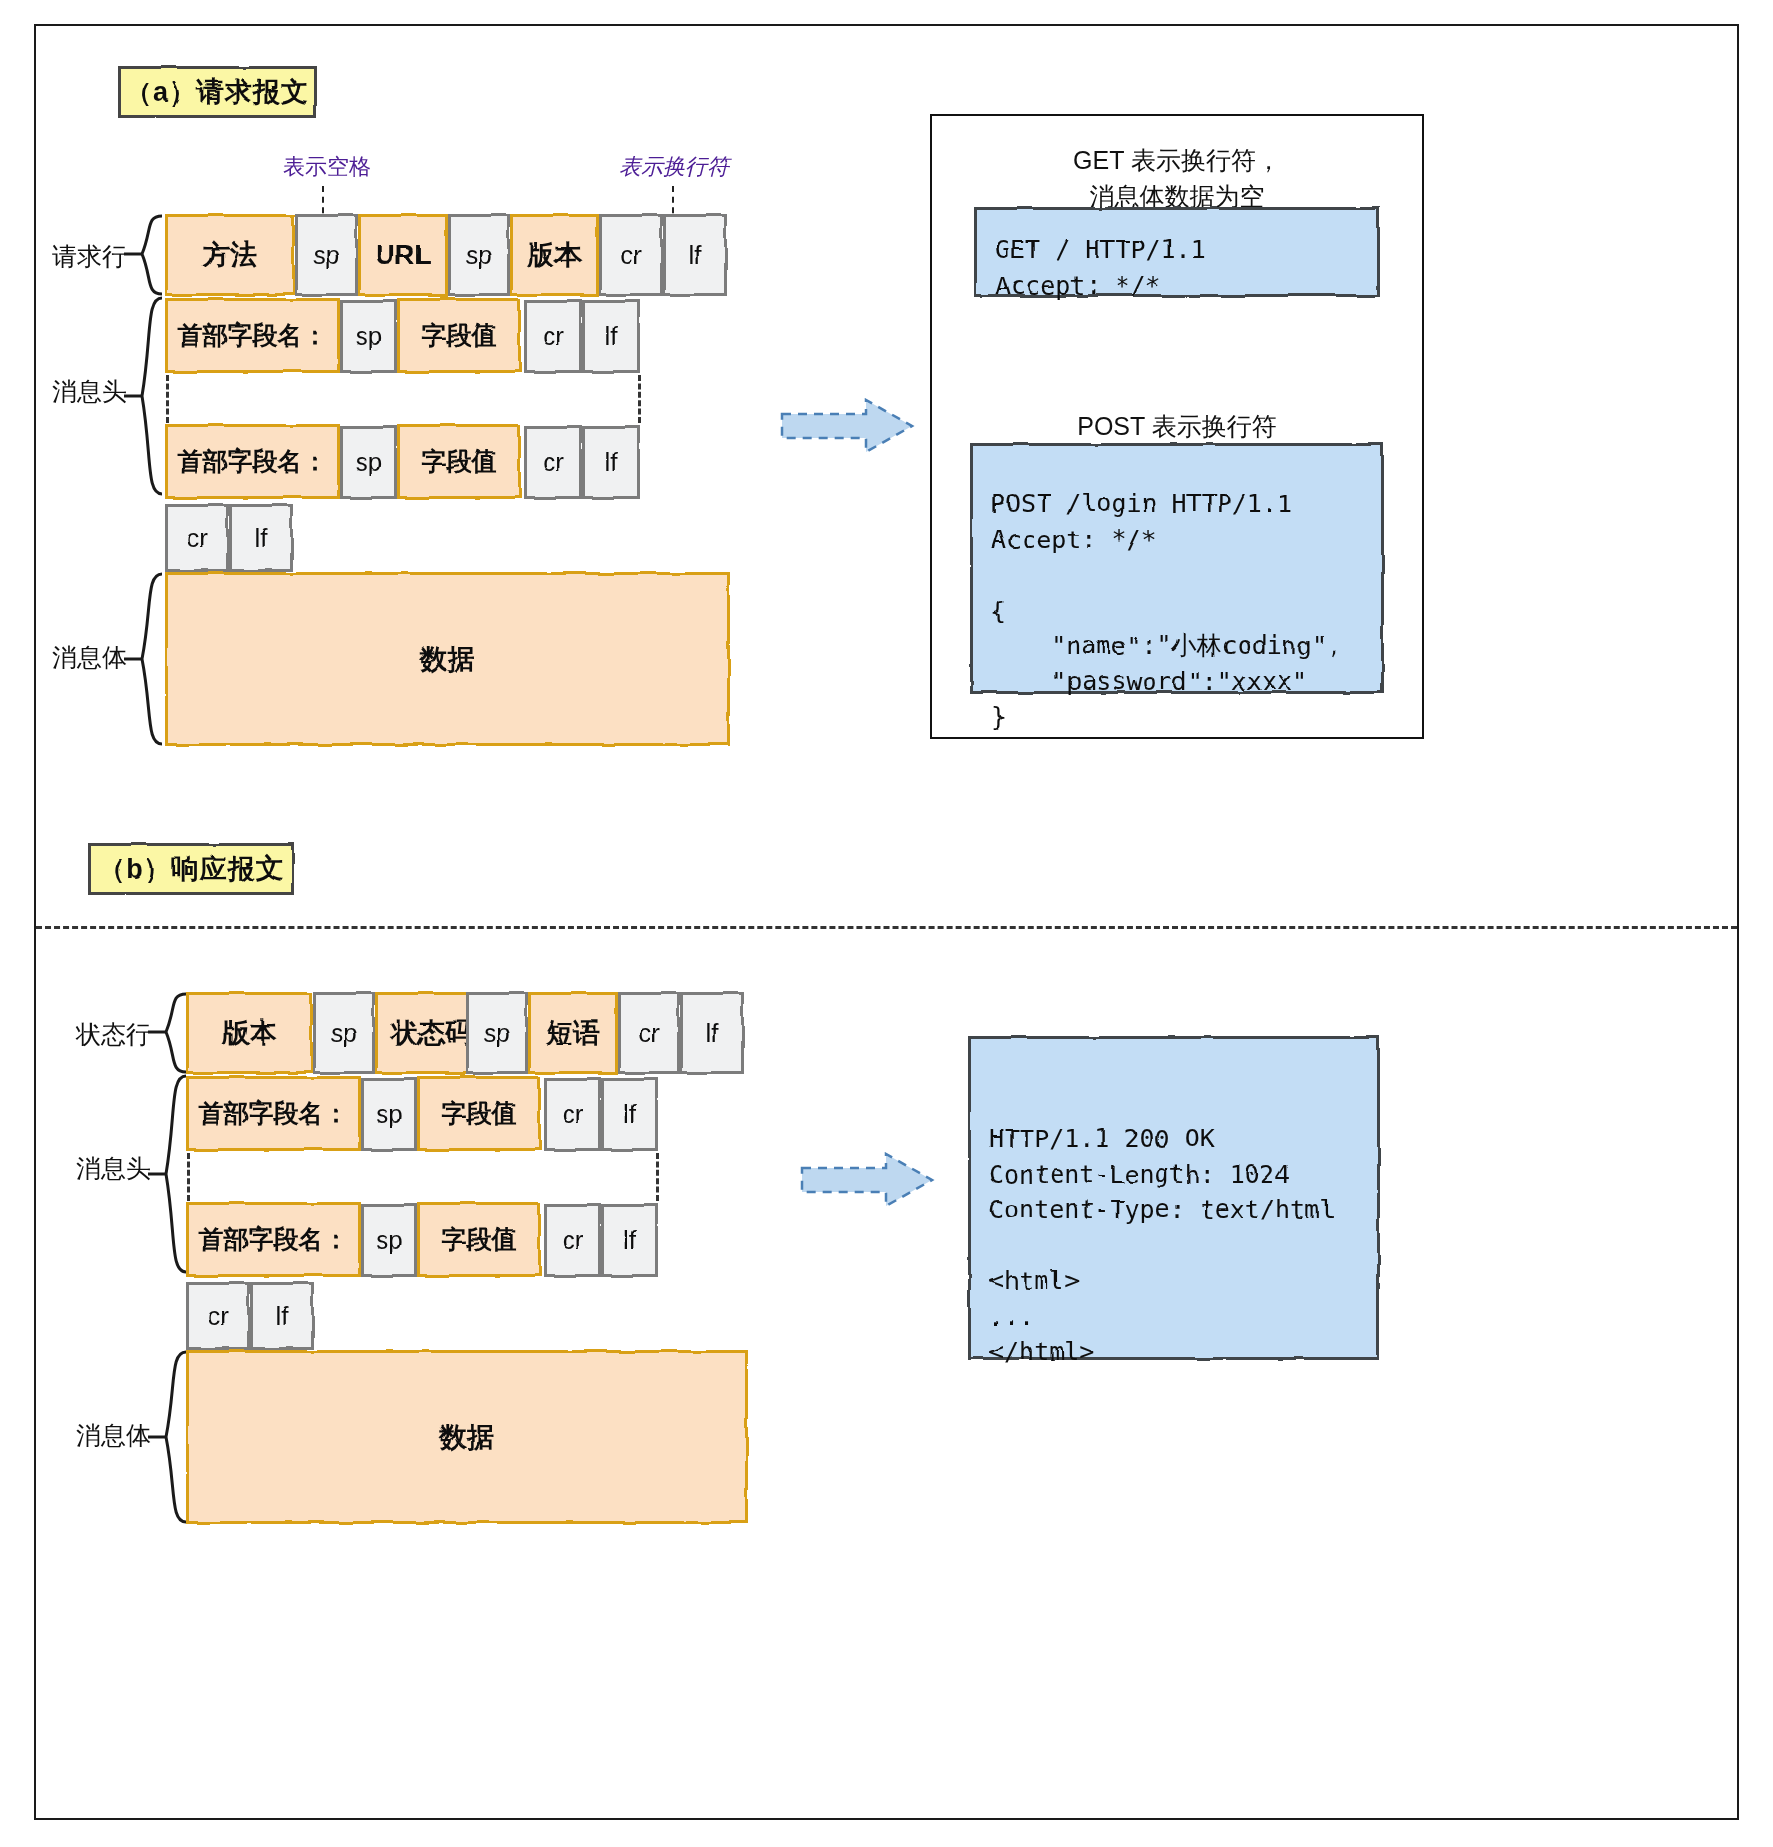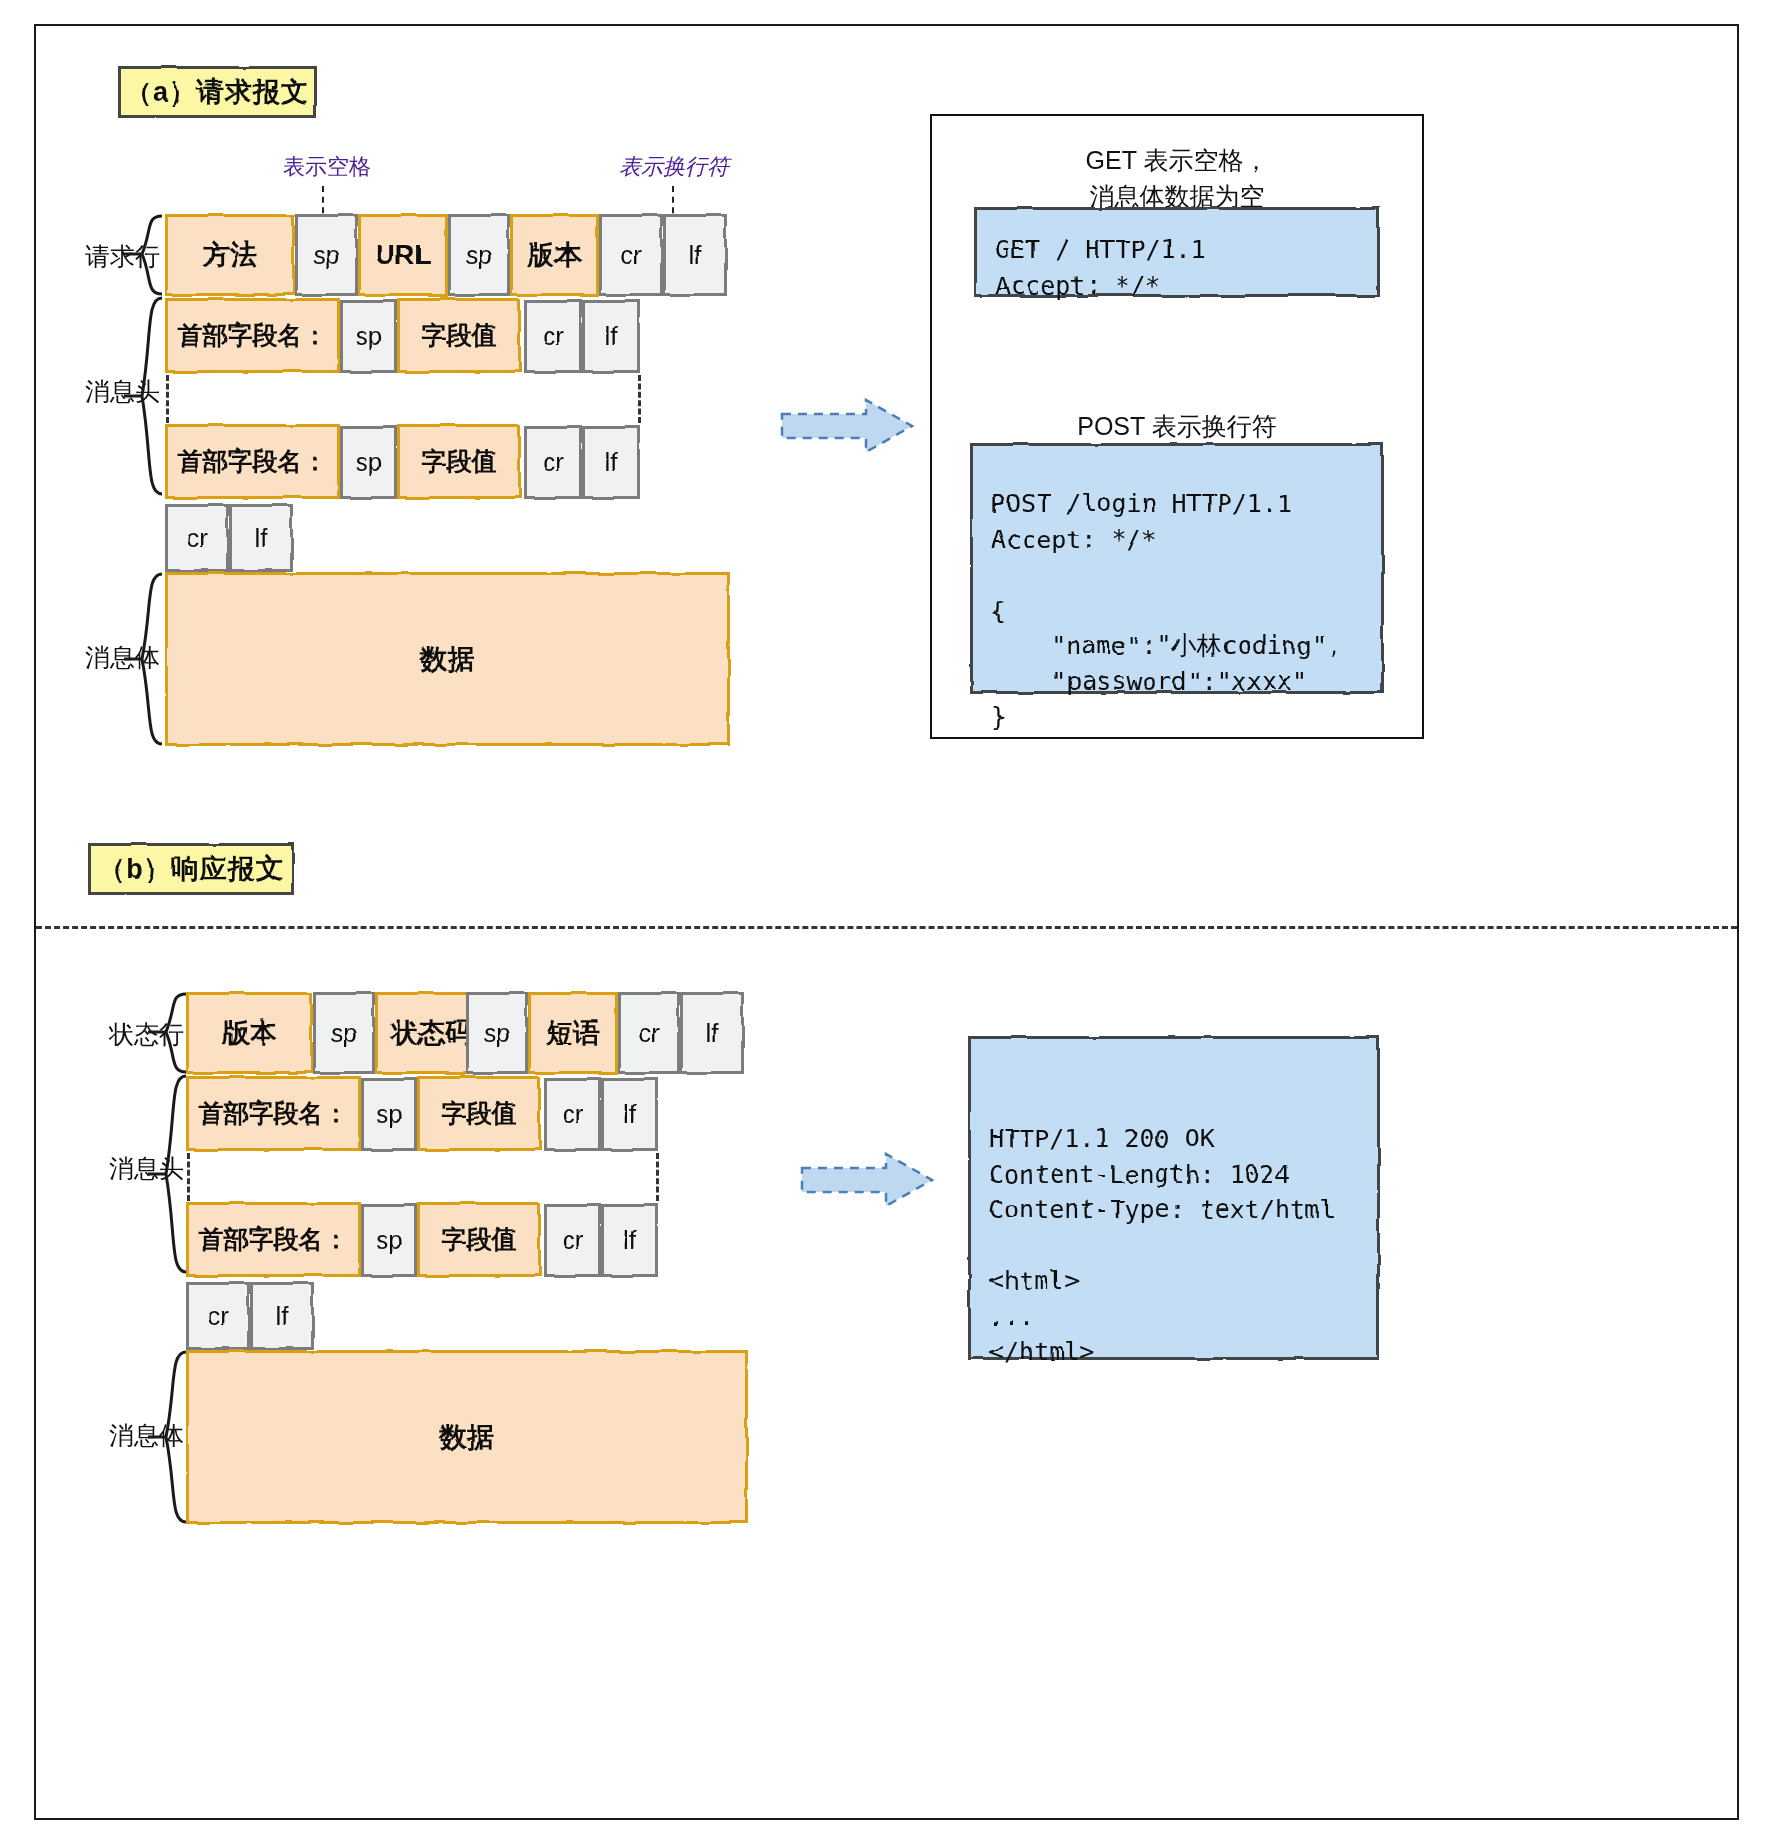--- a/index.html
+++ b/index.html
@@ -15,21 +15,21 @@
     font-weight:bold;font-size:27px;color:#111;letter-spacing:1px;}
 
   
   .cell{position:absolute;box-sizing:border-box;display:flex;align-items:center;justify-content:center;
     font-size:25px;color:#111;}
   .cell.orange{background:#fce0c3;border:3px solid #d9a013;font-weight:bold;}
   .cell.gray{background:#f0f1f2;border:3px solid #7c7c7c;font-weight:normal;font-size:26px;}
   .cell.orange.big{font-size:27px;}
 
   
-  .side-label{position:absolute;font-size:25px;color:#111;white-space:nowrap;margin-left:33px;}
+  .side-label{position:absolute;font-size:25px;color:#111;white-space:nowrap;}
 
   
   .anno{position:absolute;font-size:22px;color:#4c1d95;white-space:nowrap;}
   .leader{position:absolute;border-left:2px dashed #222;}
 
   .vdash{position:absolute;border-left:3px dashed #333;}
 
   
   .panel{position:absolute;border:2px solid #111;box-sizing:border-box;background:#fff;}
   .panel-caption{position:absolute;text-align:center;font-size:25px;color:#111;line-height:1.45;}
@@ -154,21 +154,21 @@
     <span>数据</span>
     </div>
 
   <svg class="arrow" style="left:780px;top:398px;" width="135" height="56">
     <path d="M2 16 L86 16 L86 2 L132 28 L86 54 L86 40 L2 40 Z" fill="#bed8f0" stroke="#4a7fb5" stroke-width="2.5" stroke-dasharray="9,7"></path>
   </svg>
 
   <div class="panel" style="left:930px;top:114px;width:494px;height:625px;"></div>
 
   <div class="panel-caption" style="left:950px;top:142px;width:454px;">
-    <div>GET 表示空格，</div>
+    <div>GET 表示换行符，</div>
     <div>消息体数据为空</div>
   </div>
 
   <div class="code-box rough" style="left:974px;top:207px;width:406px;height:90px;">GET / HTTP/1.1
 Accept: */*</div>
 
   <div class="panel-caption" style="left:950px;top:408px;width:454px;">
     <div>POST 表示换行符</div>
   </div>
 

